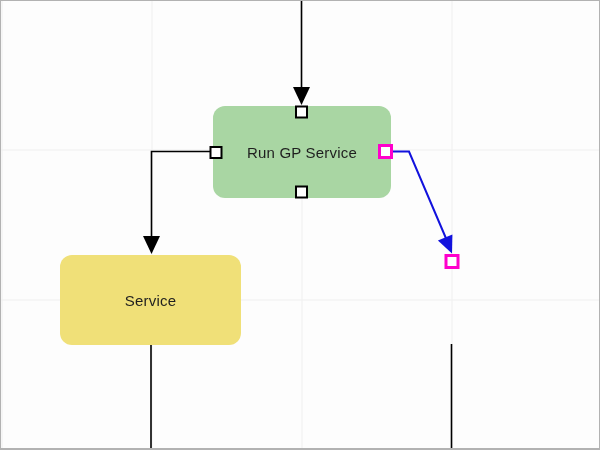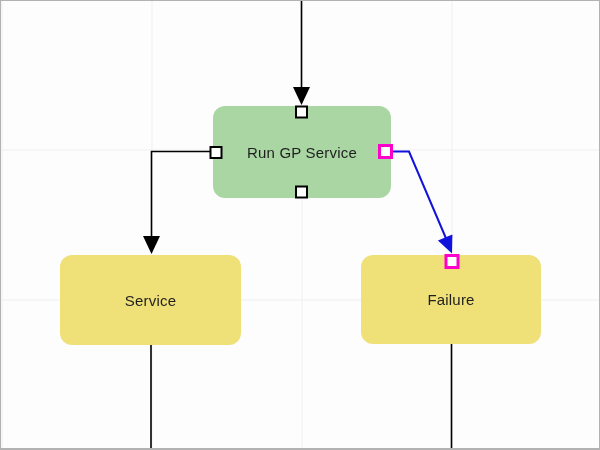--- a/index.html
+++ b/index.html
@@ -41,23 +41,20 @@
 <body>
 
 <div id="canvas" data-interactable="true">
 
   <div class="node" id="node-gp" data-interactable="true">
     <span data-interactable="false">Run GP Service</span>
   </div>
   <div class="node" id="node-success" data-interactable="true">
     <span data-interactable="false">Service</span>
   </div>
-  <div class="node" id="node-failure" data-interactable="true">
-    <span data-interactable="false">Failure</span>
-  </div>
 
   <svg id="overlay" width="600" height="450" viewBox="0 0 600 450" data-interactable="false">
 
     <g data-interactable="true">
       <line x1="300.5" y1="0" x2="300.5" y2="88" stroke="#000000" stroke-width="1.6" data-interactable="true"></line>
       <polygon points="300.5,104 292,86 309,86" fill="#000000" data-interactable="false"></polygon>
     </g>
 
     <g data-interactable="true">
       <polyline points="211,150.5 150.5,150.5 150.5,236" fill="none" stroke="#000000" stroke-width="1.6" data-interactable="true"></polyline>

